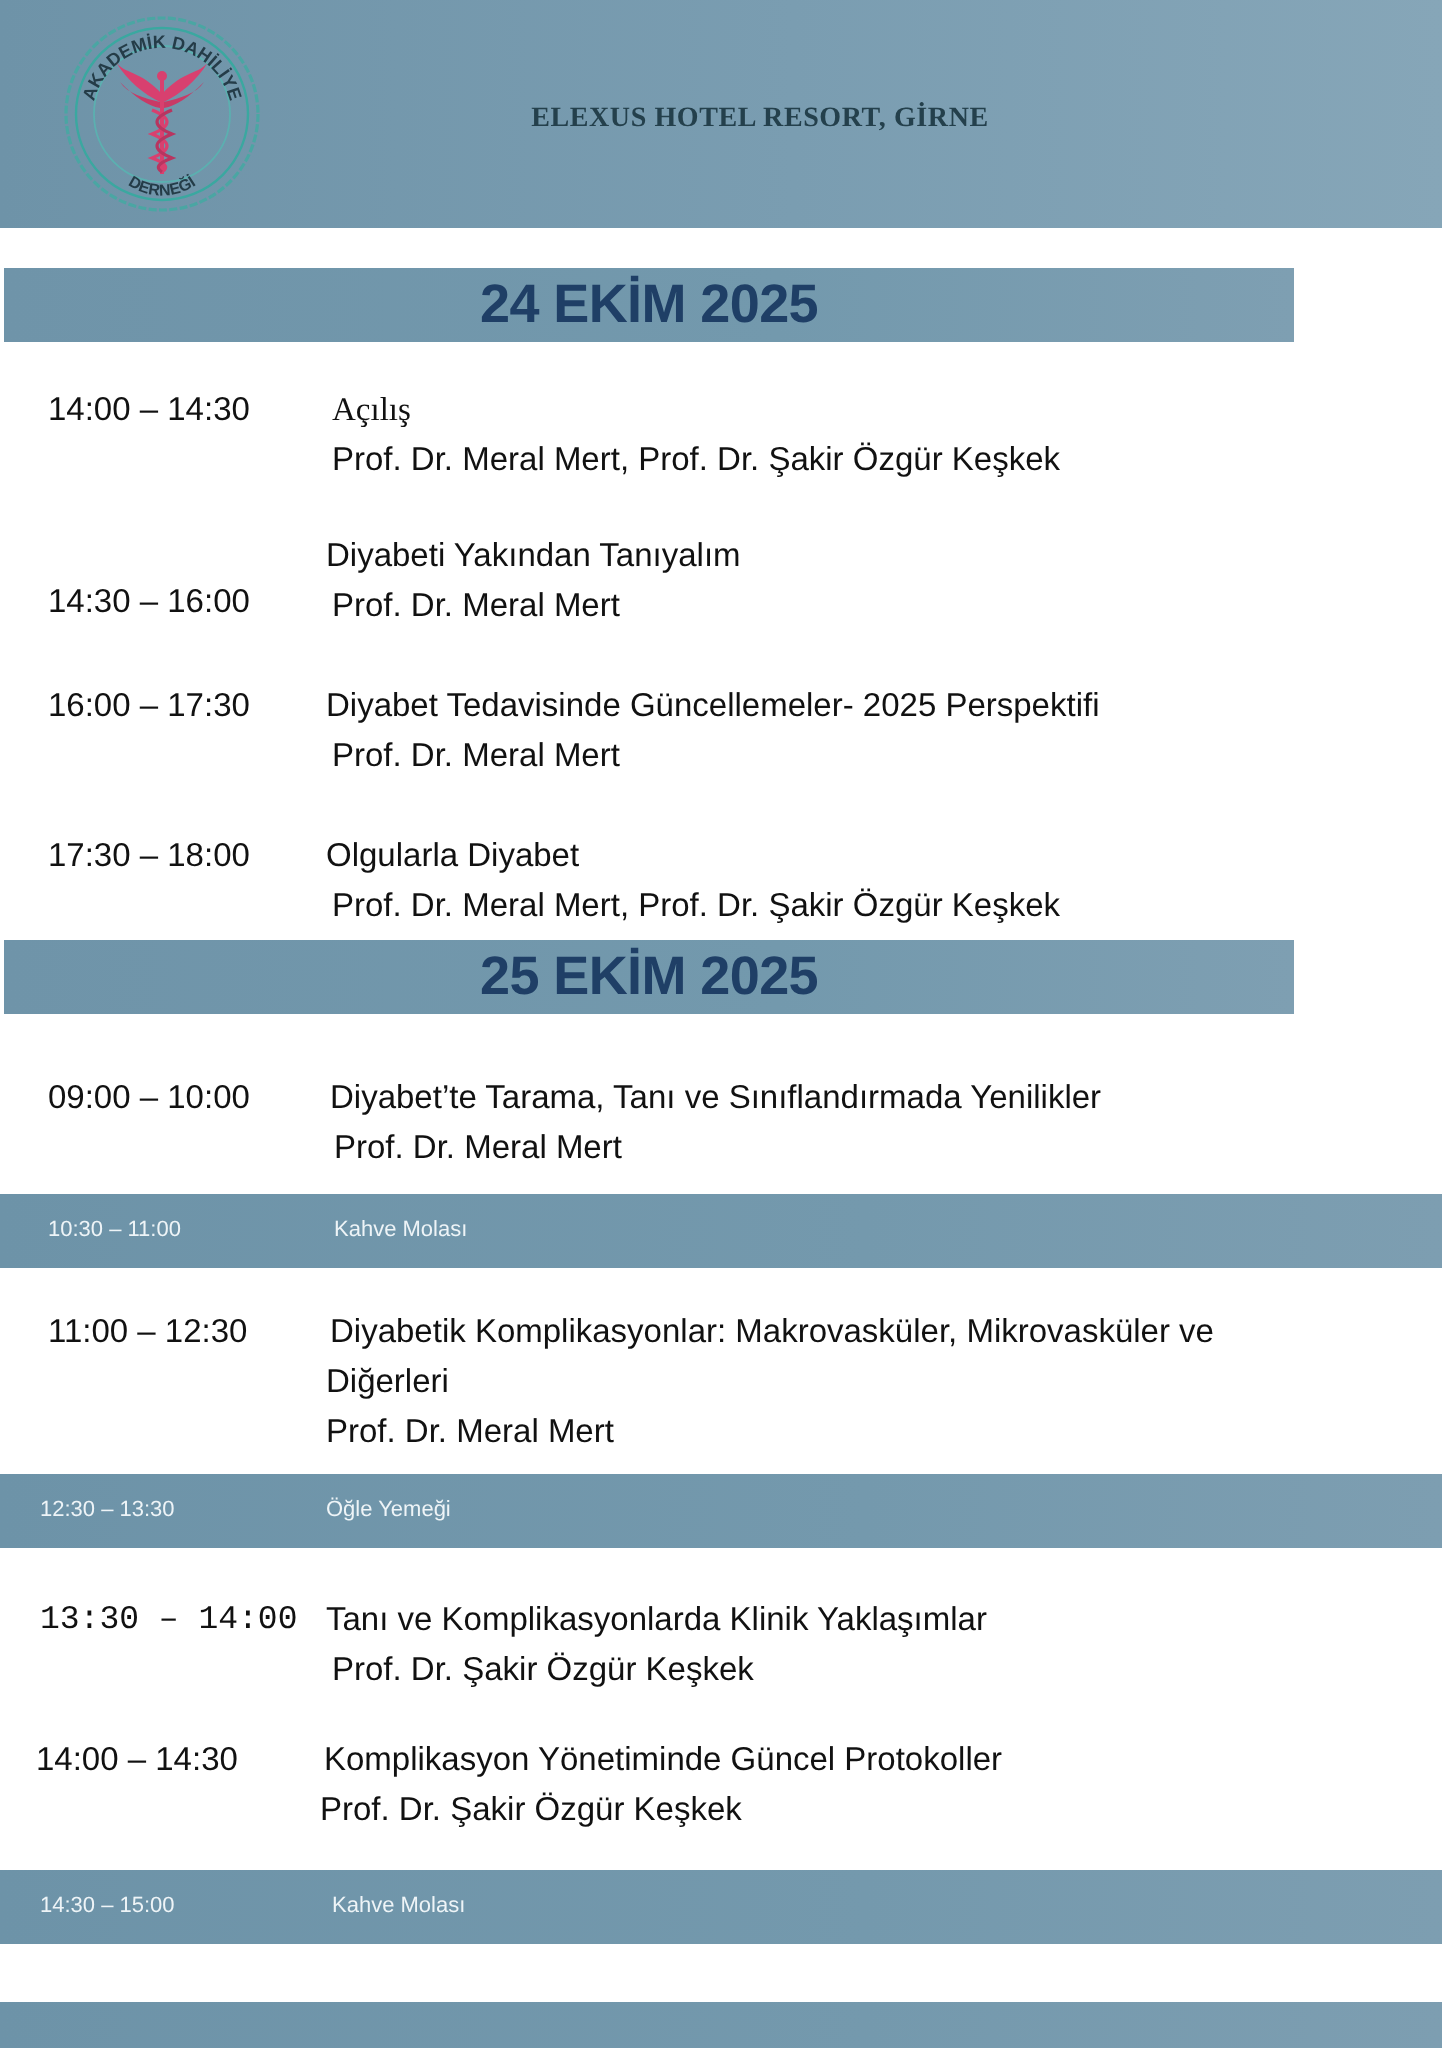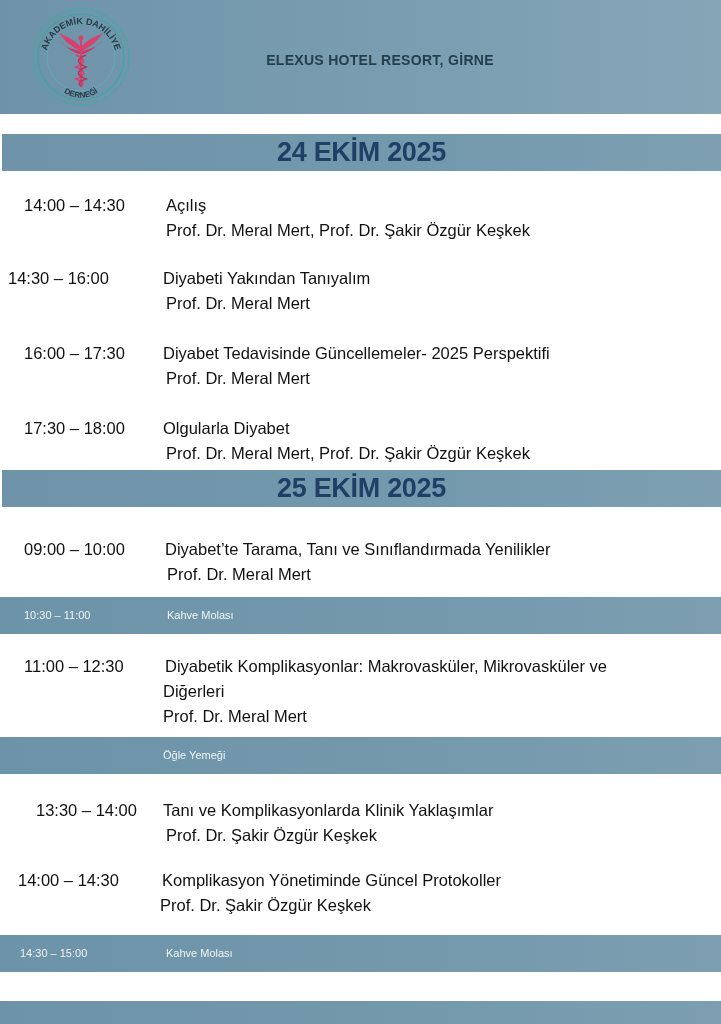--- a/index.html
+++ b/index.html
@@ -14,28 +14,28 @@
       position: absolute; left: 30px; top: 7px; width: 102px; height: 100px;
     }
     .title {
       position: absolute; left: 200px; top: 4px; width: 360px; text-align: center;
       font-family: "DejaVu Serif", "Liberation Serif", serif; font-weight: bold;
       font-size: 30px; letter-spacing: -0.5px; color: #1f3640; line-height: 36px;
     }
     .title sup { font-size: 15px; position: relative; top: -4px; }
     .subtitle {
       position: absolute; left: 200px; width: 360px; text-align: center;
-      font-family: Liberation Sans, sans-serif; font-weight: bold;
+      font-family: Liberation Serif, serif; font-weight: bold;
       font-size: 14px; color: #24404c; letter-spacing: 0.3px;
     }
     .venue { top: 52px; }
     .dates { top: 82px; }
 
     .day-bar {
-      position: absolute; left: 2px; width: 719px; height: 37px;
+      position: absolute; left: 2px; width: 645px; height: 37px;
       background: linear-gradient(90deg, #6f94a9 0%, #7399ad 60%, #7e9fb2 100%);
       text-align: center;
     }
     .day-bar span {
       font-family: "Liberation Sans", "DejaVu Sans", sans-serif; font-weight: bold;
       font-size: 27px; color: #1f3f66; line-height: 37px; letter-spacing: -0.3px;
     }
 
     .session { position: absolute; left: 0; width: 721px; font-size: 16.5px; line-height: 24px; color: #111; }
     .session .time { position: absolute; white-space: nowrap; }
@@ -86,26 +86,26 @@
 
   <div class="subtitle venue">ELEXUS HOTEL RESORT, GİRNE</div>
 </div>
 
 <div class="day-bar" style="top:134px;">
   <span>24 EKİM 2025</span>
 </div>
 
 <div class="session" style="top:193px;">
   <span class="time" style="left:24px;">14:00 – 14:30</span>
-  <span class="line" style="left:166px;">Açılış</span>
+  <span class="line" style="left:166px;font-family:Liberation Serif, serif;">Açılış</span>
   <span class="line" style="left:166px; top:25px;">Prof. Dr. Meral Mert, Prof. Dr. Şakir Özgür Keşkek</span>
 </div>
 
 <div class="session" style="top:266px;">
-  <span class="time" style="left:8px;">14:30 – 16:00</span>
+  <span class="time" style="left:24px;margin-top:23px;">14:30 – 16:00</span>
   <span class="line" style="left:163px;">Diyabeti Yakından Tanıyalım</span>
   <span class="line" style="left:166px; top:25px;">Prof. Dr. Meral Mert</span>
 </div>
 
 <div class="session" style="top:341px;">
   <span class="time" style="left:24px;">16:00 – 17:30</span>
   <span class="line" style="left:163px;">Diyabet Tedavisinde Güncellemeler- 2025 Perspektifi</span>
   <span class="line" style="left:166px; top:25px;">Prof. Dr. Meral Mert</span>
 </div>
 
@@ -131,25 +131,26 @@
 </div>
 
 <div class="session" style="top:654px;">
   <span class="time" style="left:24px;">11:00 – 12:30</span>
   <span class="line" style="left:165px;">Diyabetik Komplikasyonlar: Makrovasküler, Mikrovasküler ve</span>
   <span class="line" style="left:163px; top:25px;">Diğerleri</span>
   <span class="line" style="left:163px; top:50px;">Prof. Dr. Meral Mert</span>
 </div>
 
 <div class="break-bar" style="top:737px;">
+  <span class="time" style="left:20px;">12:30 – 13:30</span>
   <span class="label" style="left:163px;">Öğle Yemeği</span>
 </div>
 
 <div class="session" style="top:798px;">
-  <span class="time" style="left:36px;">13:30 – 14:00</span>
+  <span class="time" style="left:20px;font-family:Liberation Mono, monospace;">13:30 – 14:00</span>
   <span class="line" style="left:163px;">Tanı ve Komplikasyonlarda Klinik Yaklaşımlar</span>
   <span class="line" style="left:166px; top:25px;">Prof. Dr. Şakir Özgür Keşkek</span>
 </div>
 
 <div class="session" style="top:868px;">
   <span class="time" style="left:18px;">14:00 – 14:30</span>
   <span class="line" style="left:162px;">Komplikasyon Yönetiminde Güncel Protokoller</span>
   <span class="line" style="left:160px; top:25px;">Prof. Dr. Şakir Özgür Keşkek</span>
 </div>
 

